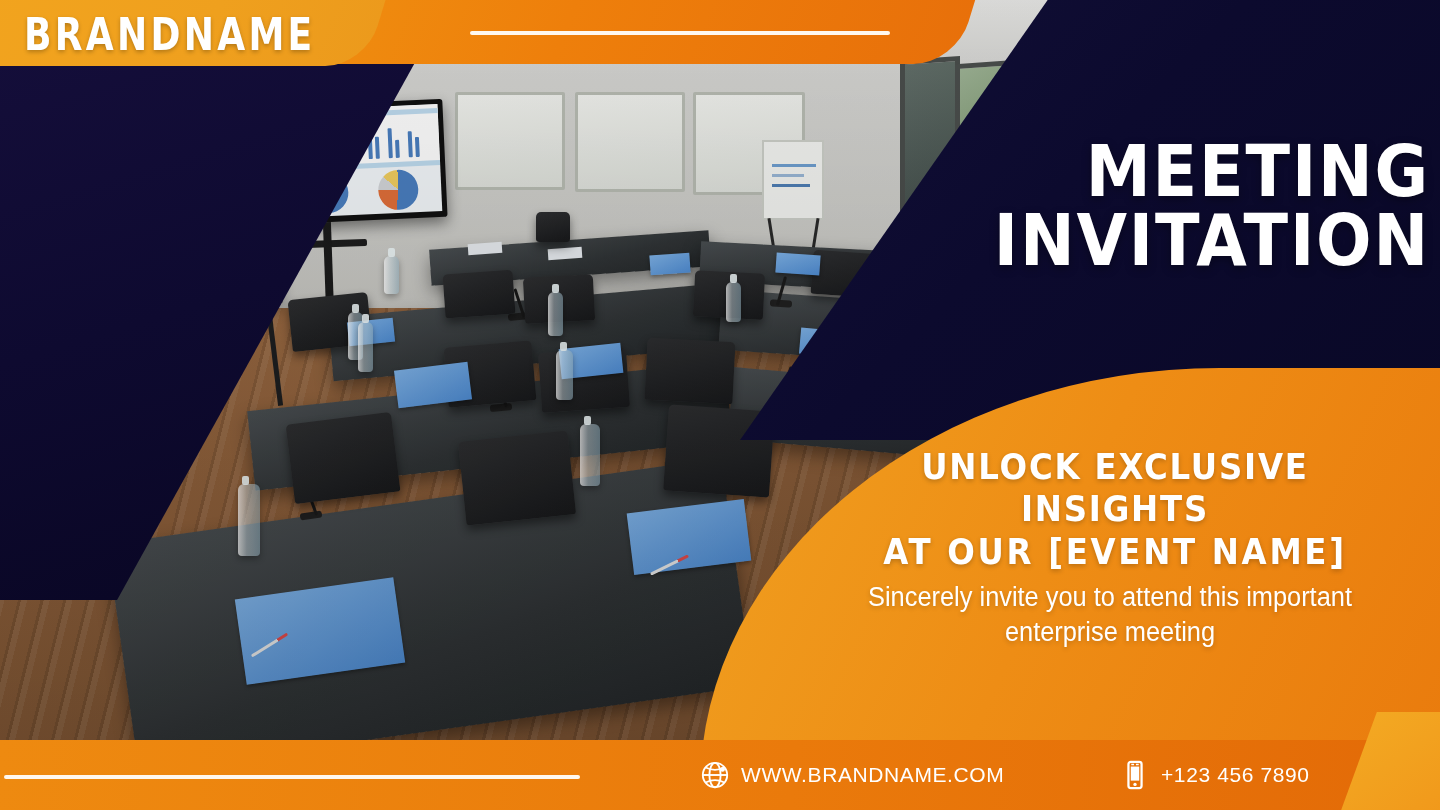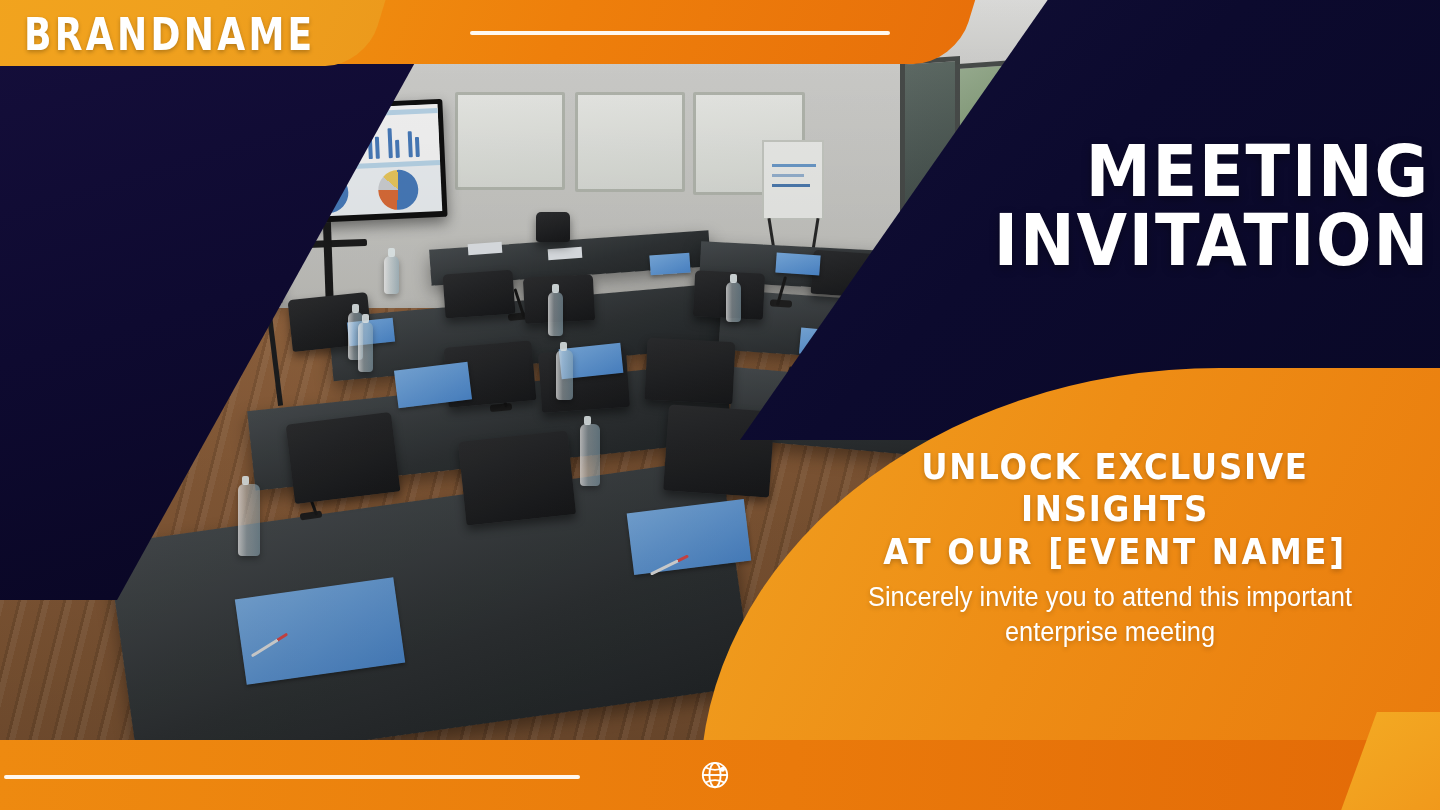--- a/index.html
+++ b/index.html
@@ -363,16 +363,27 @@
 
   <div class="contact web">
     <svg class="ico" viewBox="0 0 32 32">
       <circle cx="16" cy="16" r="13" fill="none" stroke="#fff" stroke-width="2"></circle>
       <ellipse cx="16" cy="16" rx="6" ry="13" fill="none" stroke="#fff" stroke-width="2"></ellipse>
       <line x1="3" y1="16" x2="29" y2="16" stroke="#fff" stroke-width="2"></line>
       <path d="M6 8 Q16 13 26 8" fill="none" stroke="#fff" stroke-width="2"></path>
       <path d="M6 24 Q16 19 26 24" fill="none" stroke="#fff" stroke-width="2"></path>
       <circle cx="24" cy="10" r="2.6" fill="#fff"></circle>
     </svg>
-  </div>
-
+    <span>WWW.BRANDNAME.COM</span>
+  </div>
+
+  <div class="contact tel">
+    <svg class="ico" viewBox="0 0 32 32">
+      <rect x="9" y="2" width="14" height="28" rx="2.5" fill="none" stroke="#fff" stroke-width="2.4"></rect>
+      <rect x="11.5" y="7" width="9" height="15" fill="#fff"></rect>
+      <rect x="12" y="4" width="3" height="1.6" fill="#fff"></rect>
+      <rect x="17" y="4" width="3" height="1.6" fill="#fff"></rect>
+      <circle cx="16" cy="26" r="1.8" fill="#fff"></circle>
+    </svg>
+    <span>+123 456 7890</span>
+  </div>
 
 </div>
 
 </body></html>

